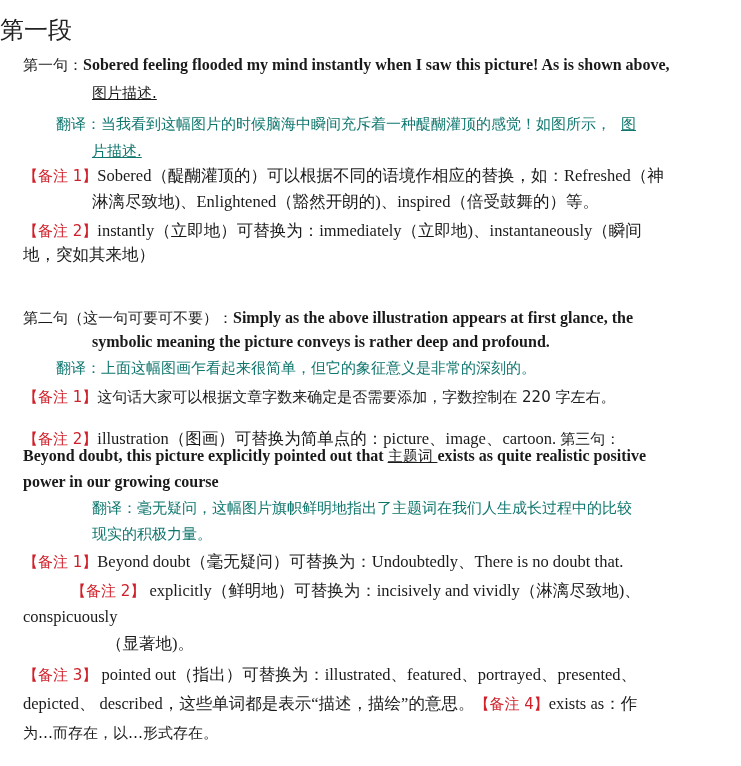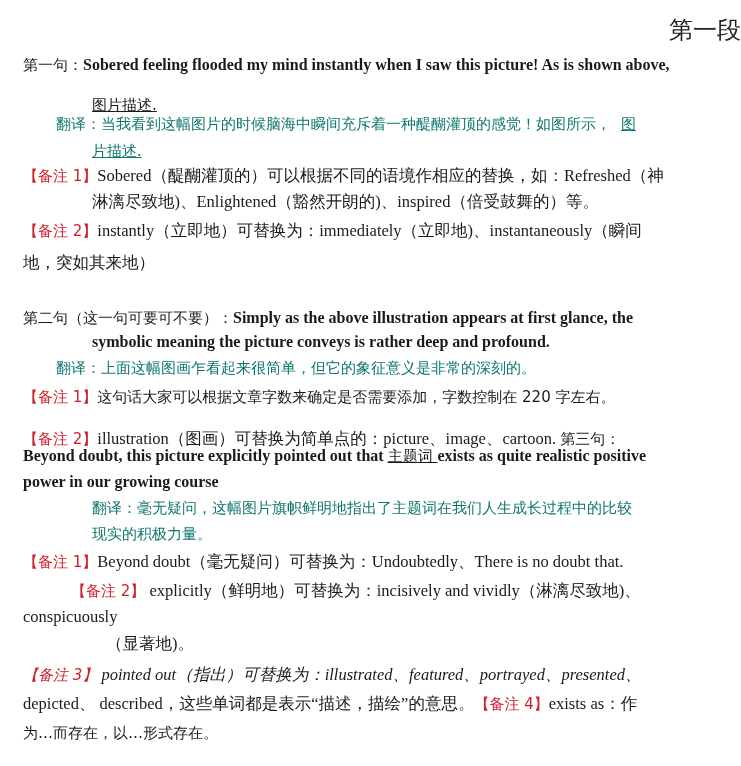--- a/index.html
+++ b/index.html
@@ -1,50 +1,50 @@
 <!DOCTYPE html>
 <html><head>
 <meta charset="utf-8">
 <style>
   html, body { margin:0; padding:0; background:#ffffff; }
   body { width:741px; height:766px; overflow:hidden; position:relative;
          font-family: "Liberation Serif", "DejaVu Serif", serif; color:#1a1a1a; }
-  .title { position:absolute; top:14px; left:0; width:741px; text-align:right;
+  .title { position:absolute; top:14px; left:0; width:741px; text-align:left;
            font-family:"DejaVu Sans", sans-serif; font-size:24px; color:#222; }
   .line { position:absolute; font-size:16.5px; white-space:nowrap; line-height:22px; }
   .bold { font-weight:bold; }
   .cn { font-family:"DejaVu Sans", sans-serif; font-size:15px; }
   .trans { color:#0f766e; font-family:"DejaVu Sans", sans-serif; font-size:15px; }
   .note { color:#d0202a; font-family:"DejaVu Sans", sans-serif; font-size:15px; }
   .u { text-decoration: underline; }
 </style>
 </head>
 <body>
 
 <div class="title">第一段</div>
 
 <div class="line" style="top:54px;left:23px;">
   <span class="cn">第一句：</span><span class="bold" style="font-size:16px;">Sobered feeling flooded my mind instantly when I saw this picture! As is shown above,</span>
 </div>
-<div class="line cn u" style="top:94px;left:92px;">图片描述.</div>
+<div class="line cn u" style="top:82px;left:92px;">图片描述.</div>
 
 <div class="line trans" style="top:113px;left:56px;">
   <span>翻译：</span><span>当我看到这幅图片的时候脑海中瞬间充斥着一种醍醐灌顶的感觉！如图所示，</span><span class="u" style="margin-left:10px;">图</span>
 </div>
 <div class="line trans u" style="top:140px;left:92px;">片描述.</div>
 
 <div class="line" style="top:165px;left:23px;">
   <span class="note">【备注 1】</span><span>Sobered（醍醐灌顶的）可以根据不同的语境作相应的替换，如：Refreshed（神</span>
 </div>
 <div class="line" style="top:191px;left:92px;">淋漓尽致地)、Enlightened（豁然开朗的)、inspired（倍受鼓舞的）等。</div>
 
 <div class="line" style="top:220px;left:23px;">
   <span class="note">【备注 2】</span><span>instantly（立即地）可替换为：immediately（立即地)、instantaneously（瞬间</span>
 </div>
-<div class="line" style="top:252px;left:23px;">地，突如其来地）</div>
+<div class="line" style="top:244px;left:23px;">地，突如其来地）</div>
 
 <div class="line" style="top:307px;left:23px;">
   <span class="cn">第二句（这一句可要可不要）：</span><span class="bold" style="font-size:16px;">Simply as the above illustration appears at first glance, the</span>
 </div>
 <div class="line bold" style="top:331px;left:92px;font-size:16px;">symbolic meaning the picture conveys is rather deep and profound.</div>
 
 <div class="line trans" style="top:357px;left:56px;">
   <span>翻译：</span><span>上面这幅图画乍看起来很简单，但它的象征意义是非常的深刻的。</span>
 </div>
 
@@ -69,19 +69,19 @@
 <div class="line" style="top:551px;left:23px;">
   <span class="note">【备注 1】</span><span>Beyond doubt（毫无疑问）可替换为：Undoubtedly、There is no doubt that.</span>
 </div>
 
 <div class="line" style="top:580px;left:23px;margin-left:48px;">
   <span class="note">【备注 2】</span><span> explicitly（鲜明地）可替换为：incisively and vividly（淋漓尽致地)、</span>
 </div>
 <div class="line" style="top:606px;left:23px;">conspicuously</div>
 <div class="line" style="top:633px;left:106px;">（显著地)。</div>
 
-<div class="line" style="top:664px;left:23px;font-style:italic;">
+<div class="line" style="top:664px;left:23px;">
   <span class="note">【备注 3】</span><span> pointed out（指出）可替换为：illustrated、featured、portrayed、presented、</span>
 </div>
 <div class="line" style="top:693px;left:23px;">
   <span>depicted、 described，这些单词都是表示“描述，描绘”的意思。</span><span class="note">【备注 4】</span><span>exists as：作</span>
 </div>
 <div class="line cn" style="top:722px;left:23px;">为…而存在，以…形式存在。</div>
 
 </body></html>

